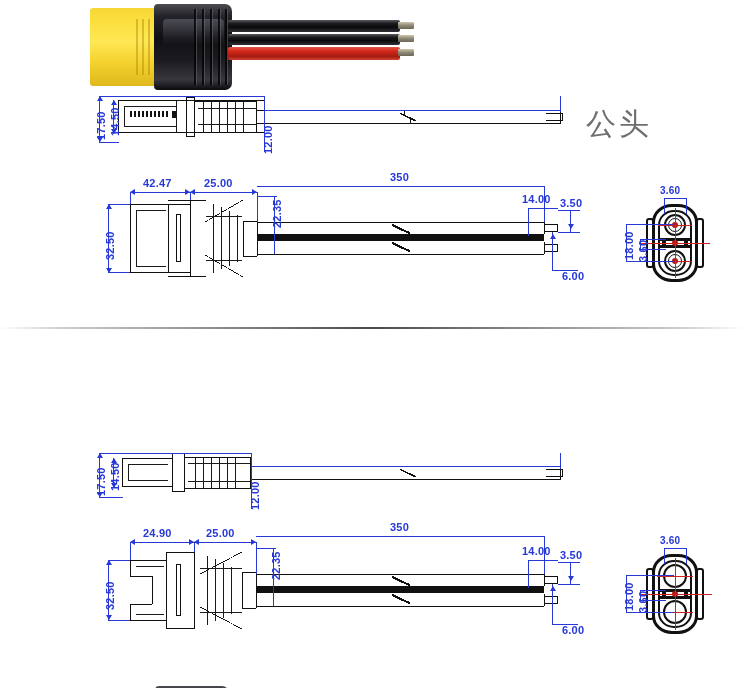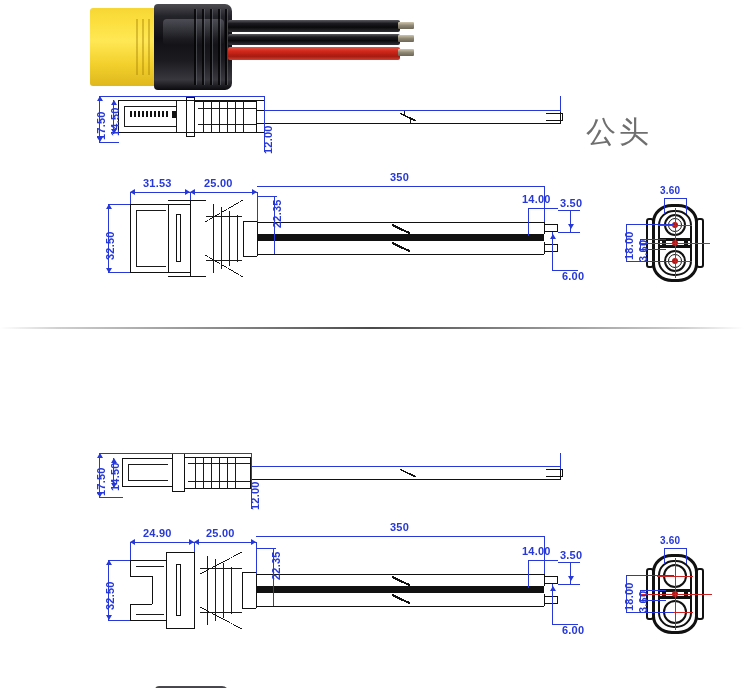--- a/index.html
+++ b/index.html
@@ -240,21 +240,21 @@
 
       <div class="dim-ln h" style="left:99px; top:4px; width:165px;"></div>
       <div class="dim-ln h" style="left:99px; top:50px; width:20px;"></div>
 
       <div class="dim-ln v" style="left:264px; top:4px; height:56px;"></div>
       <div class="dim-txt vert" style="left:262px; top:62px;">12.00</div>
       <div class="dim-ln h" style="left:264px; top:18px; width:296px;"></div>
       <div class="dim-ln v" style="left:560px; top:4px; height:16px;"></div>
     </div>
 
-    <div class="cn-label" style="left:586px; top:104px;margin-top:8px;">公头</div>
+    <div class="cn-label" style="left:586px; top:104px;">公头</div>
 
     <div class="draw" style="left:0; top:178px; width:744px; height:120px;">
 
       <div class="ln h" style="left:130px; top:26px; width:60px;"></div>
       <div class="ln h" style="left:130px; top:94px; width:60px;"></div>
       <div class="ln v" style="left:130px; top:26px; height:69px;"></div>
       <div class="ln v" style="left:168px; top:26px; height:69px;"></div>
       <div class="ln h thin" style="left:136px; top:32px; width:30px;"></div>
       <div class="ln h thin" style="left:136px; top:88px; width:30px;"></div>
       <div class="ln v thin" style="left:136px; top:32px; height:57px;"></div>
@@ -303,21 +303,21 @@
       <div style="position:absolute; left:544px; top:46px; width:14px; height:8px;
                   border:1.4px solid #111; background:#fff;"></div>
       <div style="position:absolute; left:544px; top:66px; width:14px; height:8px;
                   border:1.4px solid #111; background:#fff;"></div>
 
       <div class="dim-ln h" style="left:130px; top:14px; width:60px;"></div>
       <div class="arrow l" style="left:130px; top:11px;"></div>
       <div class="arrow r" style="left:185px; top:11px;"></div>
       <div class="dim-ln v" style="left:130px; top:14px; height:12px;"></div>
       <div class="dim-ln v" style="left:190px; top:14px; height:8px;"></div>
-      <div class="dim-txt" style="left:143px; top:-1px;">31.53</div>
+      <div class="dim-txt" style="left:143px; top:-1px;">42.47</div>
 
       <div class="dim-ln h" style="left:190px; top:14px; width:67px;"></div>
       <div class="arrow l" style="left:190px; top:11px;"></div>
       <div class="arrow r" style="left:252px; top:11px;"></div>
       <div class="dim-ln v" style="left:257px; top:14px; height:30px;"></div>
       <div class="dim-txt" style="left:204px; top:-1px;">25.00</div>
 
       <div class="dim-ln h" style="left:257px; top:8px; width:287px;"></div>
       <div class="dim-ln v" style="left:544px; top:8px; height:36px;"></div>
       <div class="dim-txt" style="left:390px; top:-7px;">350</div>

